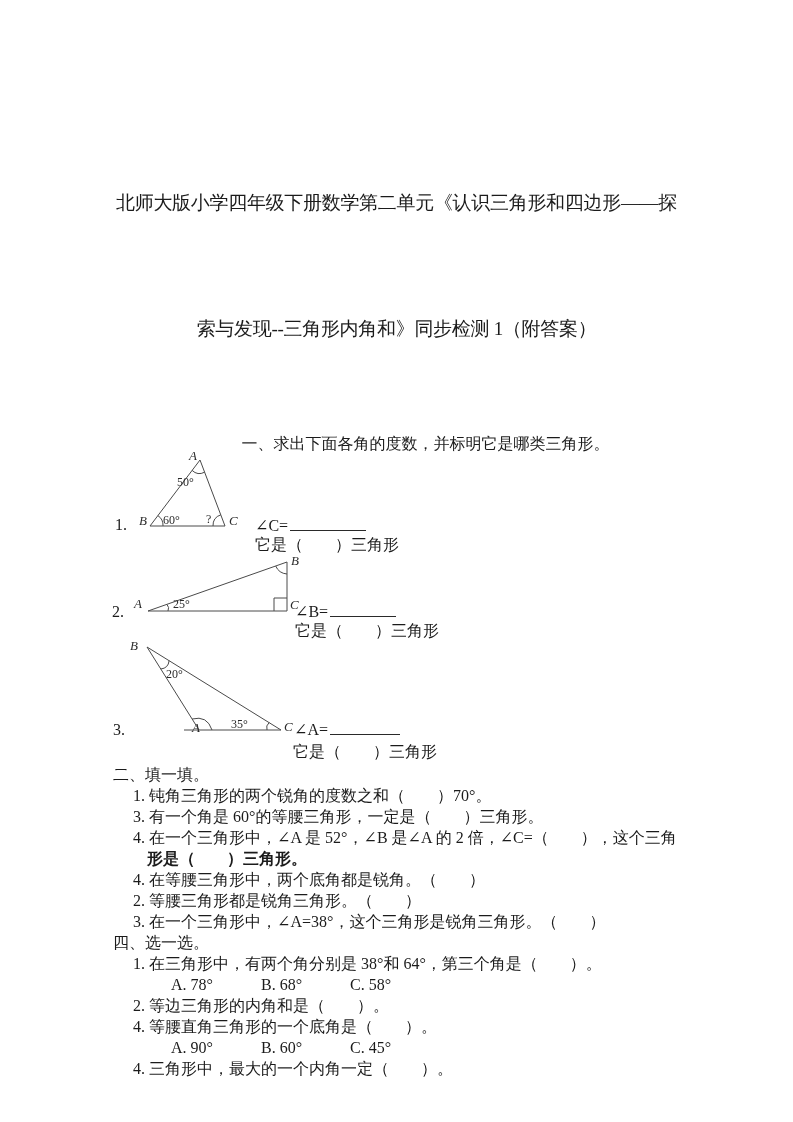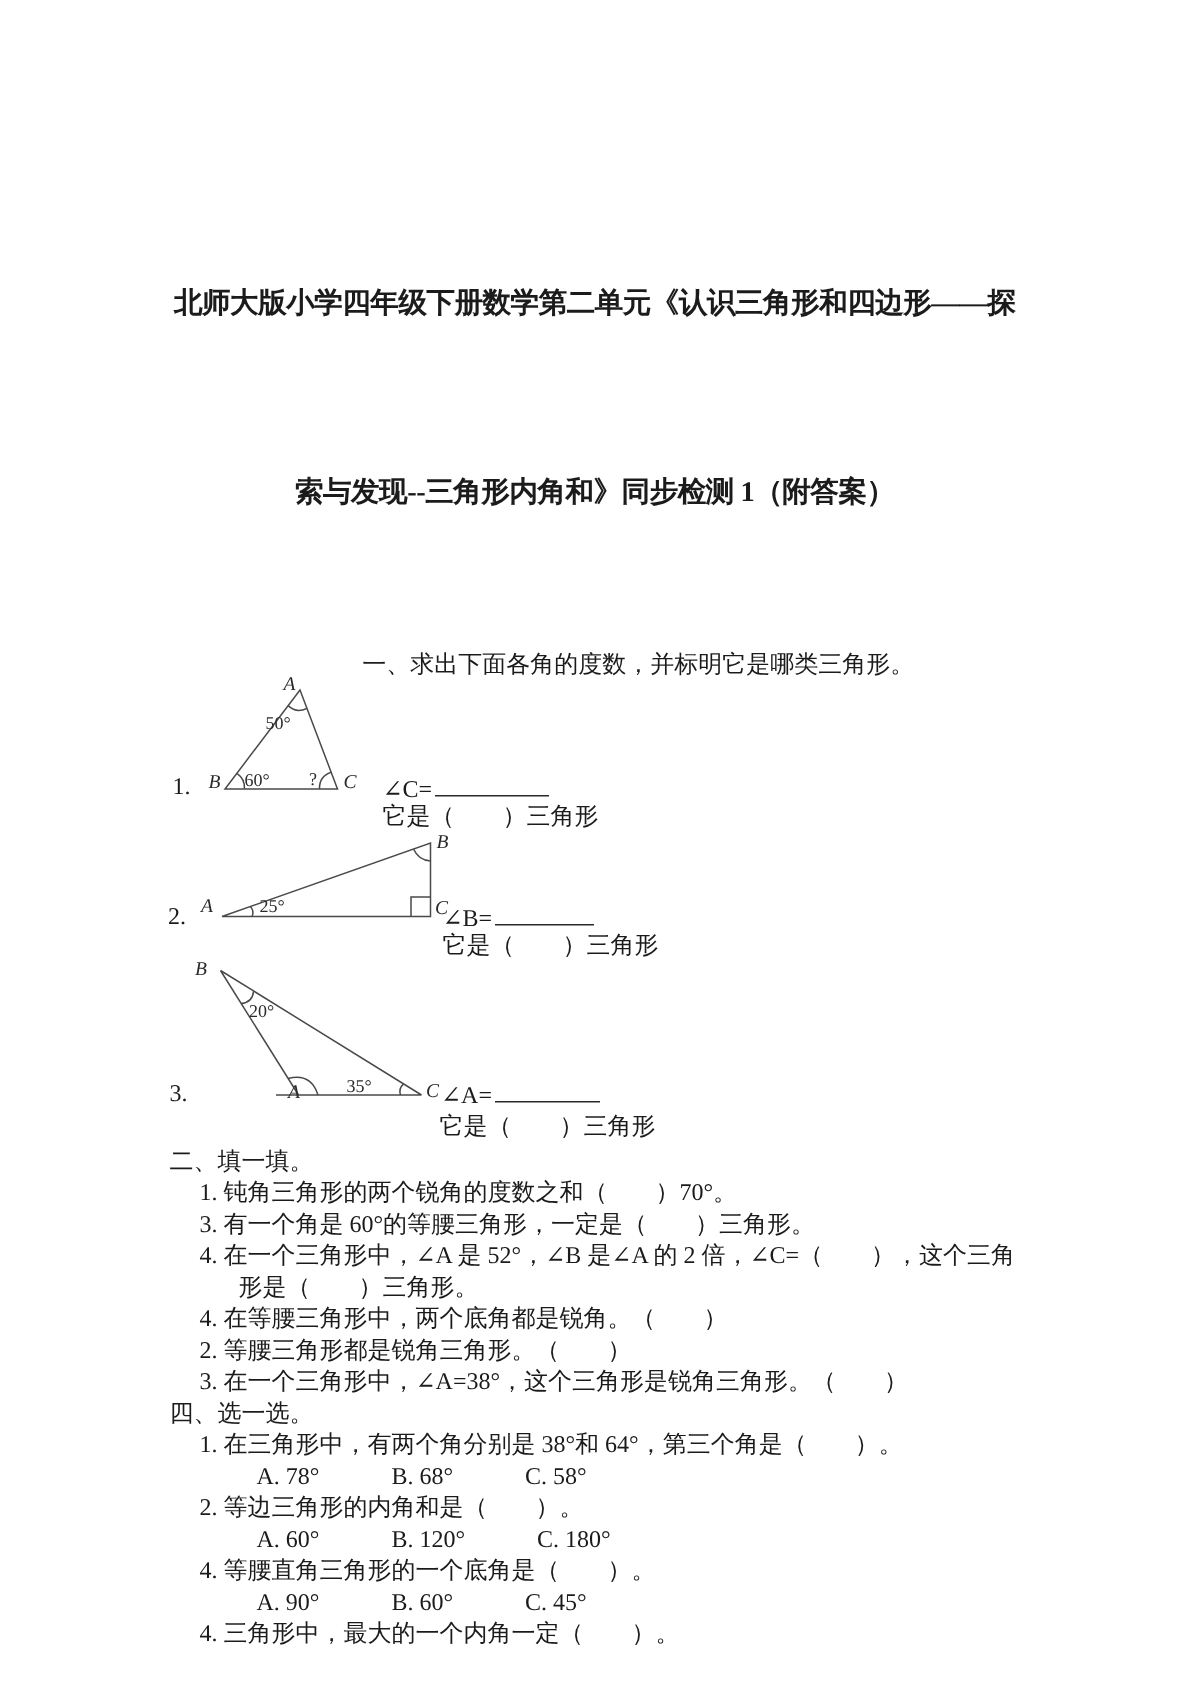--- a/index.html
+++ b/index.html
@@ -1,37 +1,37 @@
 <!DOCTYPE html>
 <html><head>
 <meta charset="utf-8">
 <style>
   html,body { margin:0; padding:0; background:#ffffff; }
   .page {
     position:relative; width:793px; height:1122px; margin:0 auto;
     background:#ffffff; color:#1b1b1b; overflow:hidden;
     font-family:"Liberation Serif","DejaVu Serif",serif;
   }
-  .title { padding-top:98px; text-align:center; font-weight:700;
+  .title { padding-top:98px; text-align:center; font-weight:400;
     font-size:19px; line-height:42px; letter-spacing:-0.3px; white-space:pre; }
   .content { margin-left:113px; margin-right:55px; }
   .s1head { font-size:16px; line-height:20px; white-space:pre;text-align:center; }
   .figures { position:relative; height:310px; }
   .figures > * { position:absolute; }
   .fig { overflow:visible; }
   .fig path, .fig line { fill:none; stroke:#4a4a4a; stroke-width:1; }
   .fig text { fill:#2a2a2a; }
   .vl { font-family:"Liberation Serif","DejaVu Serif",serif; font-style:italic; font-size:13px; }
   .al { font-family:"Liberation Serif","DejaVu Serif",serif; font-size:12px; }
   .pnum, .ans, .typ { font-size:16px; line-height:21px; white-space:pre; }
   .blank { display:inline-block; height:15px; border-bottom:1.4px solid #2a2a2a;
     vertical-align:baseline; margin-left:2px; }
   .line { height:21px; line-height:21px; font-size:16px; white-space:pre; }
   .it   { margin-left:20px; }
-  .cont { margin-left:46px; }
+  .cont { margin-left:34px;font-weight:bold; }
   .opt  { margin-left:58px; }
 </style>
 </head>
 <body>
 
 <div class="page">
 
   <div class="title">
     <div>北师大版小学四年级下册数学第二单元《认识三角形和四边形——探</div>
     <div>索与发现--三角形内角和》同步检测 1（附答案）</div>
@@ -96,19 +96,18 @@
     <div class="line cont">形是（　　）三角形。</div>
 
     <div class="line it">4. 在等腰三角形中，两个底角都是锐角。（　　）</div>
     <div class="line it">2. 等腰三角形都是锐角三角形。（　　）</div>
     <div class="line it">3. 在一个三角形中，∠A=38°，这个三角形是锐角三角形。（　　）</div>
 
     <div class="line">四、选一选。</div>
     <div class="line it">1. 在三角形中，有两个角分别是 38°和 64°，第三个角是（　　）。</div>
     <div class="line opt">A. 78°　　　B. 68°　　　C. 58°</div>
     <div class="line it">2. 等边三角形的内角和是（　　）。</div>
-    <div class="line opt">A. 60°　　　B. 120°　　　C. 180°</div>
     <div class="line it">4. 等腰直角三角形的一个底角是（　　）。</div>
     <div class="line opt">A. 90°　　　B. 60°　　　C. 45°</div>
     <div class="line it">4. 三角形中，最大的一个内角一定（　　）。</div>
 
   </div>
 </div>
 
 </body></html>

